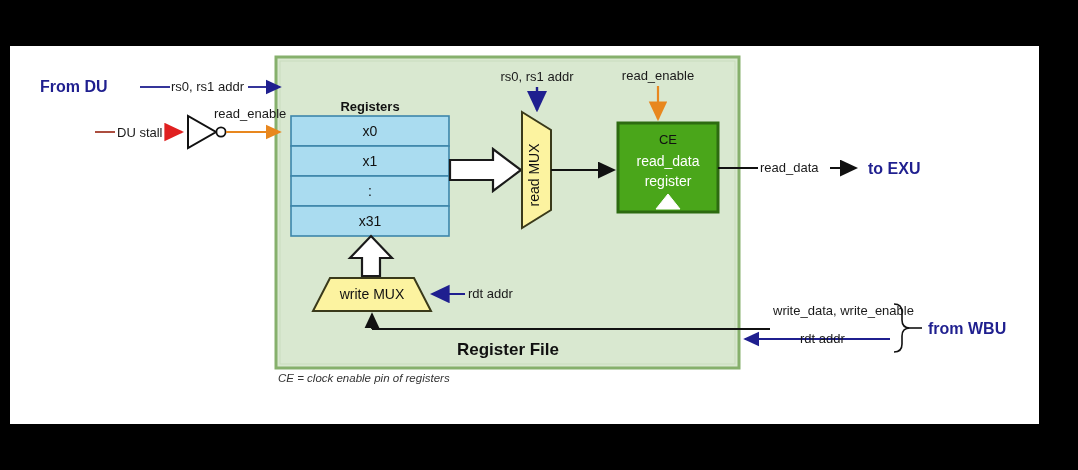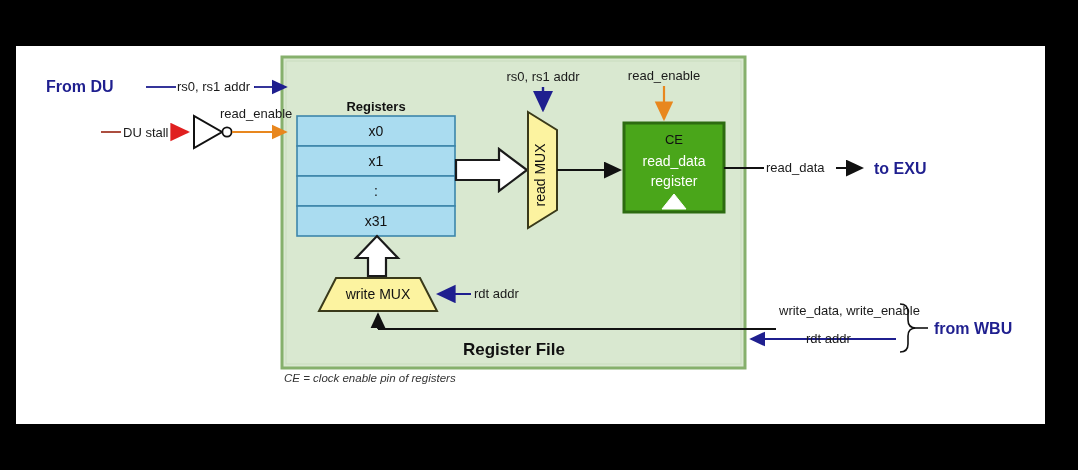--- a/index.html
+++ b/index.html
@@ -14,21 +14,21 @@
     font-family: "Liberation Sans", sans-serif;
   }
   #stage {
     position: relative;
     width: 1078px;
     height: 470px;
     background: #000000;
   }
   #canvas {
     position: absolute;
-    left: 16px;
+    left: 10px;
     top: 46px;
     width: 1029px;
     height: 378px;
     background: #ffffff;
     overflow: hidden;
   }
   svg.diagram {
     position: absolute;
     left: 0;
     top: 0;

